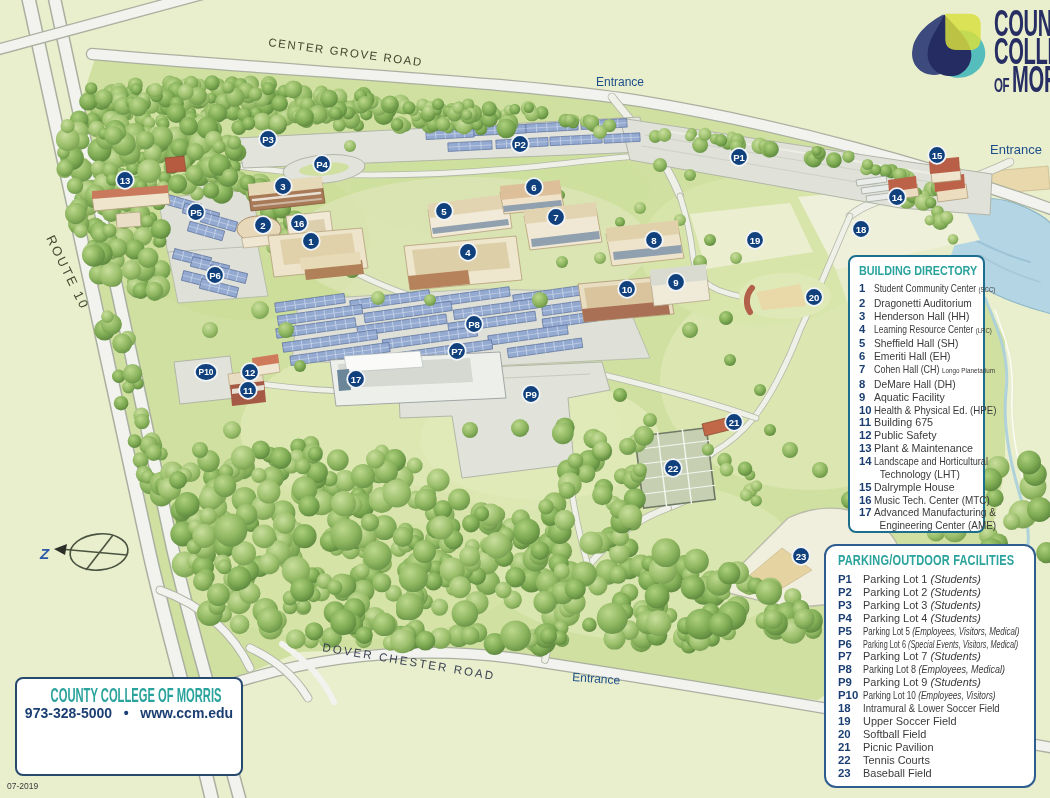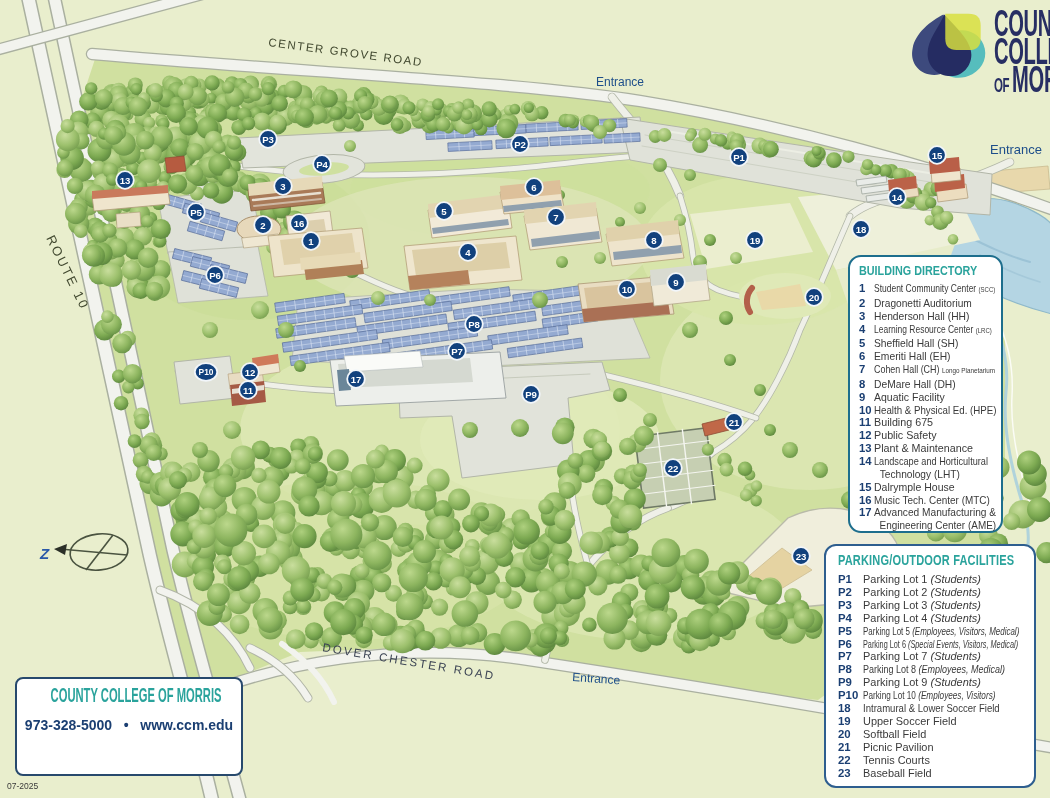--- a/index.html
+++ b/index.html
@@ -1,32 +1,32 @@
 <!DOCTYPE html>
 <html><head><meta charset="utf-8">
 <style>
 html,body{margin:0;padding:0;}
 body{width:1050px;height:798px;position:relative;font-family:"Liberation Sans",sans-serif;background:#e9eecd;overflow:hidden;}
 .box{position:absolute;background:#fff;box-sizing:border-box;}
-.bd{left:848px;top:255px;width:155px;height:278px;border:2px solid #1d6e8d;border-radius:13px;padding:6px 2px 2px 9px;}
+.bd{left:848px;top:255px;width:137px;height:278px;border:2px solid #1d6e8d;border-radius:8px;padding:6px 2px 2px 9px;}
 .bd h3{margin:0 0 4px 0;font-size:13.5px;color:#2aa39c;white-space:nowrap;transform:scaleX(0.80);transform-origin:0 0;}
 .bd .it{display:flex;font-size:11.3px;line-height:12.85px;color:#3a3a3a;white-space:nowrap;}
 .bd .n{width:15px;flex:none;font-weight:bold;color:#1b3f72;}
 .bd .t{transform-origin:0 0;}
 .bd .sm{font-size:8px;}
 .pk{left:824px;top:544px;width:212px;height:244px;border:2.5px solid #2e5e8f;border-radius:12px;padding:7px 2px 15px 12px;}
 .pk h3{margin:0 0 5px 0;font-size:13.8px;color:#2aa39c;white-space:nowrap;transform:scaleX(0.80);transform-origin:0 0;letter-spacing:0.2px;}
 .pk .it{display:flex;font-size:11.4px;line-height:12.9px;color:#3a3a3a;white-space:nowrap;}
 .pk .n{width:25px;flex:none;font-weight:bold;color:#1b3f72;}
 .pk .t{transform-origin:0 0;}
 .pk i{font-style:italic;}
 .info{left:15px;top:677px;width:228px;height:99px;border:2.5px solid #27496d;border-radius:8px;text-align:center;padding-top:8px;}
 .info .ttl{color:#2aa39c;font-weight:bold;font-size:16px;transform:scale(0.70,1.22);letter-spacing:0px;white-space:nowrap;}
 .info .adr{color:#44546a;font-size:15px;line-height:17.5px;margin-top:7px;}
-.info .ph{color:#1b3f72;font-weight:bold;font-size:14px;margin-top:12px;}
+.info .ph{color:#1b3f72;font-weight:bold;font-size:14px;margin-top:0;}
 .logo{position:absolute;left:908px;top:7px;width:190px;height:92px;}
 .lw{position:absolute;left:86px;top:3px;color:#272e63;font-weight:bold;line-height:21px;font-size:28px;transform:scale(0.72,1.32);transform-origin:0 0;letter-spacing:-0.5px;white-space:nowrap;}
 .ver{position:absolute;left:7px;top:781px;font-size:8.5px;color:#3a3a3a;}
 </style></head>
 <body>
 
 <svg width="1050" height="798" viewBox="0 0 1050 798" style="position:absolute;left:0;top:0">
 <defs>
 <radialGradient id="tgA" cx="38%" cy="32%" r="80%">
         <stop offset="0%" stop-color="#bcd88c"></stop>
@@ -2038,12 +2038,12 @@
       <span class="n">23</span>
       <span class="t" style="transform:scaleX(0.96)">Baseball Field</span>
     </div>
 </div>
 
 <div class="box info">
 <div class="ttl">COUNTY COLLEGE OF MORRIS</div>
 <div class="ph">973-328-5000&nbsp;&nbsp; • &nbsp;&nbsp;www.ccm.edu</div>
 </div>
 
-<div class="ver">07-2025</div>
+<div class="ver">07-2019</div>
 </body></html>

